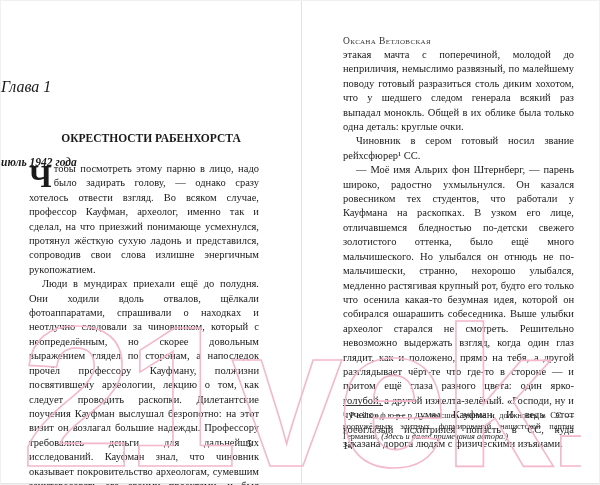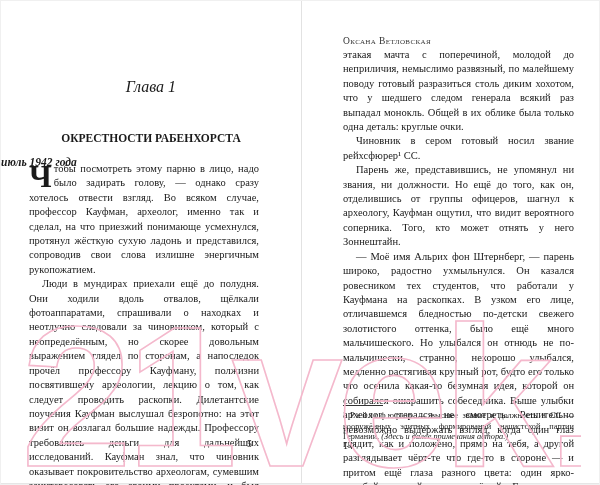--- a/index.html
+++ b/index.html
@@ -14,21 +14,21 @@
     background:#fff; border-bottom:1px solid #e6e6e6;
   }
   .spine {
     position:absolute; left:300px; top:0; width:1px; height:482px; background:#e2e2e2;
   }
   .page { position:absolute; top:0; height:448px; }
   .page.left { left:0; width:300px; }
   .page.right { left:301px; width:297px; }
 
   .chapter-label {
-    position:absolute; left:0; width:300px; top:77px; text-align:center;
+    position:absolute; left:0; width:300px; top:77px; 
     font-style:italic; font-size:16px;
   }
   .chapter-title {
     position:absolute; left:0; width:300px; top:94px; text-align:center;
     font-size:19px; font-variant:small-caps; letter-spacing:0.3px;
   }
   .place {
     position:absolute; left:0; width:300px; top:130px; text-align:center;
     font-weight:bold; font-size:11.5px; line-height:14px; text-transform:uppercase;
   }
@@ -86,21 +86,20 @@
 
     </div>
     <div class="folio">5</div>
   </div>
 
   <div class="page right">
     <div class="running-head">Оксана Ветловская</div>
     <div class="text">
       <p class="first">этакая мачта с поперечиной, молодой до неприличия, немыслимо развязный, по малейшему поводу готовый разразиться столь диким хохотом, что у шедшего следом генерала всякий раз выпадал монокль. Общей в их облике была только одна деталь: круглые очки.</p>
       <p>Чиновник в сером готовый носил звание рейхсфюрер¹ СС.</p>
-      <p>Парень же, представившись, не упомянул ни звания, ни должности. Но ещё до того, как он, отделившись от группы офицеров, шагнул к археологу, Кауфман ощутил, что видит вероятного соперника. Того, кто может отнять у него Зоннештайн.</p>
       <p>— Моё имя Альрих фон Штернберг, — парень широко, радостно ухмыльнулся. Он казался ровесником тех студентов, что работали у Кауфмана на раскопках. В узком его лице, отличавшемся бледностью по-детски свежего золотистого оттенка, было ещё много мальчишеского. Но улыбался он отнюдь не по-мальчишески, странно, нехорошо улыбался, медленно растягивая крупный рот, будто его только что осенила какая-то безумная идея, которой он собирался ошарашить собеседника. Выше улыбки археолог старался не смотреть. Решительно невозможно выдержать взгляд, когда один глаз глядит, как и положено, прямо на тебя, а другой разглядывает чёрт-те что где-то в стороне — и притом ещё глаза разного цвета: один ярко-голубой, а другой изжелта-зелёный. «Господи, ну и чучело», — думал Кауфман. И ведь этот косоглазый исхитрился попасть в СС, куда заказана дорога людям с физическими изъянами.</p>
 
     </div>
     <div class="fn-rule"></div>
     <div class="footnote">
       <span>¹</span>
       <span class="term">Рейхсфюрер</span><span> — высшее звание и должность в СС — вооружённых элитных формирований нацистской партии Германии.</span>
       <span class="note">(Здесь и далее примечания автора.)</span>
     </div>
     <div class="folio">14</div>

